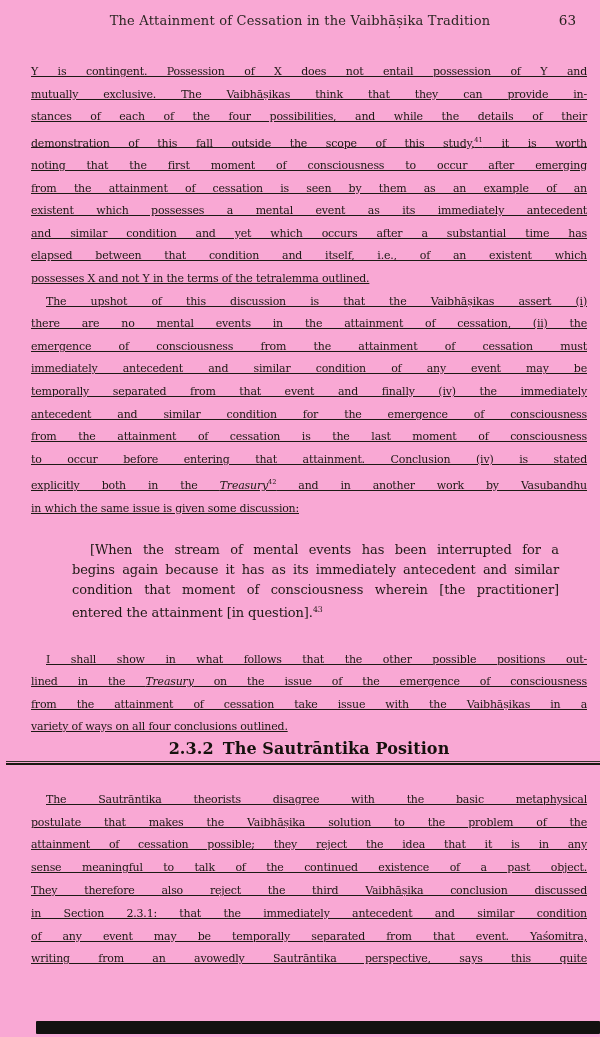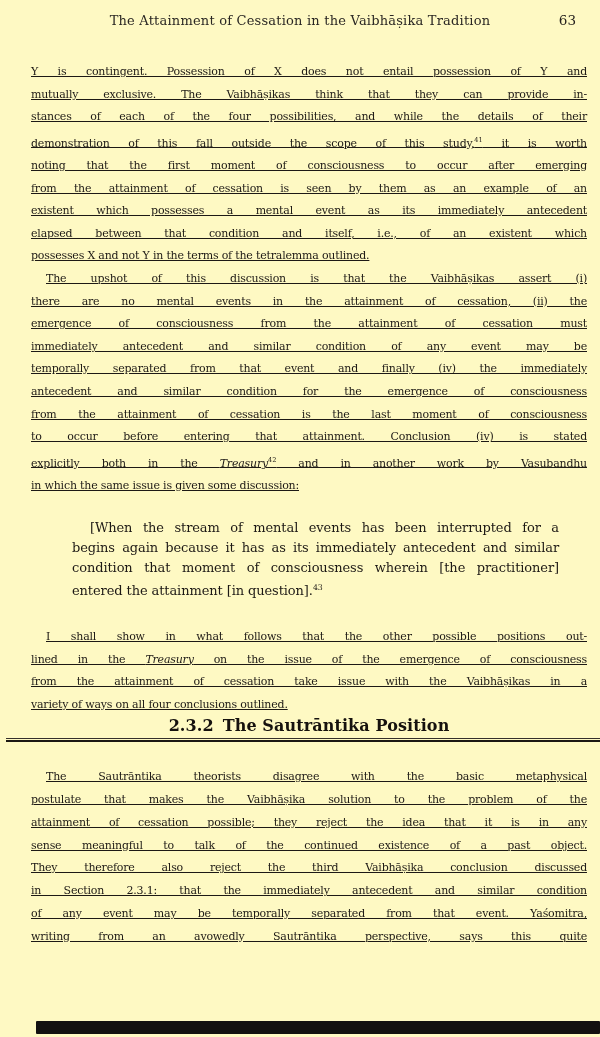--- a/index.html
+++ b/index.html
@@ -6,21 +6,21 @@
   body {
     width:600px; height:1037px;
     background:#ffffff;
     font-family:"DejaVu Serif", serif;
     color:#1d1915;
     overflow:hidden;
   }
   .page {
     position:relative;
     width:600px; height:1037px;
-    background:#fef9c3;
+    background:#f9a8d4;
   }
   
   .running-header {
     position:absolute; top:13px; left:0; right:0;
     font-size:13px; color:#2a2723;
     text-align:center; letter-spacing:0.2px;
   }
   .page-number {
     position:absolute; top:12px; right:24px;
     font-size:13.5px; color:#24201c;
@@ -83,20 +83,21 @@
   <div class="column">
 
     <div class="para p1">
         <div class="line">Y is contingent. Possession of X does not entail possession of Y and</div>
         <div class="line">mutually exclusive. The Vaibhāṣikas think that they can provide in-</div>
         <div class="line">stances of each of the four possibilities, and while the details of their</div>
         <div class="line">demonstration of this fall outside the scope of this study,<sup>41</sup> it is worth</div>
         <div class="line">noting that the first moment of consciousness to occur after emerging</div>
         <div class="line">from the attainment of cessation is seen by them as an example of an</div>
         <div class="line">existent which possesses a mental event as its immediately antecedent</div>
+        <div class="line">and similar condition and yet which occurs after a substantial time has</div>
         <div class="line">elapsed between that condition and itself, i.e., of an existent which</div>
         <div class="line last">possesses X and not Y in the terms of the tetralemma outlined.</div>
       </div>
 
     <div class="para p2">
         <div class="line ind">The upshot of this discussion is that the Vaibhāṣikas assert (i)</div>
         <div class="line">there are no mental events in the attainment of cessation, (ii) the</div>
         <div class="line">emergence of consciousness from the attainment of cessation must</div>
         <div class="line">immediately antecedent and similar condition of any event may be</div>
         <div class="line">temporally separated from that event and finally (iv) the immediately</div>

